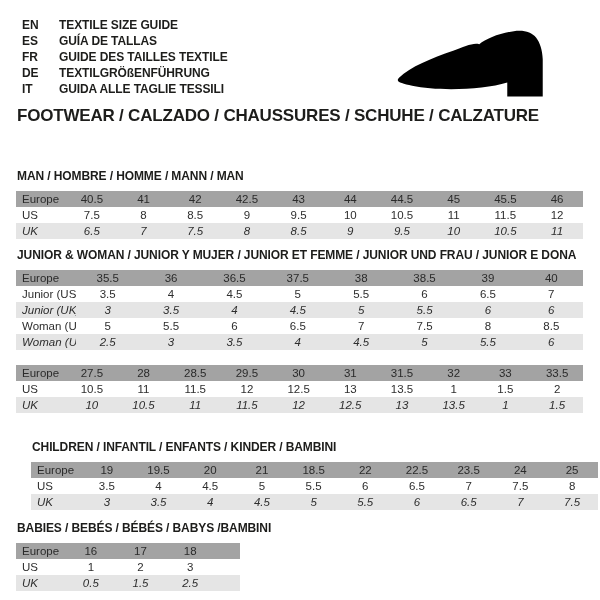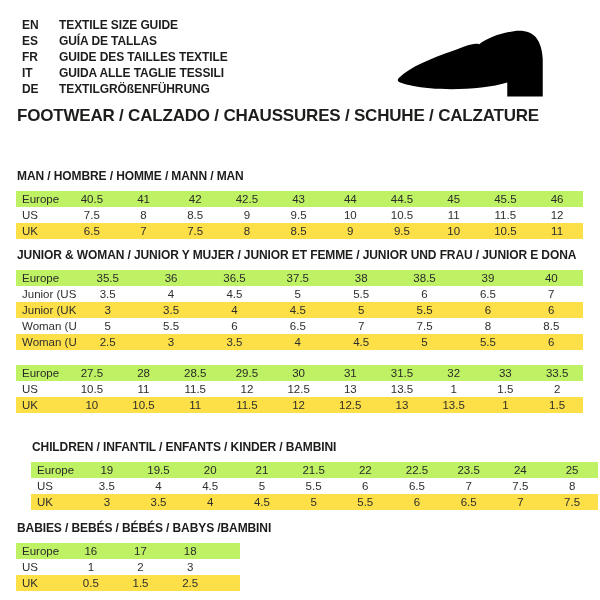--- a/index.html
+++ b/index.html
@@ -24,48 +24,48 @@
   .sec-3{top:441px;margin-left:15px;}
   .sec-4{top:522px;}
   .table-title{font-weight:700;font-size:12px;line-height:13px;margin:0 0 8px 1px;letter-spacing:-0.1px;white-space:nowrap;}
 
   table.size-table{border-collapse:collapse;table-layout:fixed;width:567px;}
   table.size-table.cols-3{width:224px;}
   .size-table td{height:16px;padding:0;text-align:center;font-size:11.5px;line-height:16px;color:#2e2e2e;font-weight:400;overflow:hidden;white-space:nowrap;}
   .size-table td.label{text-align:left;padding-left:6px;width:44px;}
   .size-table.cols-8 td.label{width:54px;}
   .size-table td.spacer{width:25px;}
-  .size-table tr.head td{background:#bef264;color:#2a2a2a;}
-  .size-table tr.stripe td{background:#fde047;}
+  .size-table tr.head td{background:#a3a3a3;color:#2a2a2a;}
+  .size-table tr.stripe td{background:#e5e5e5;font-style:italic;}
 </style>
 </head>
 <body>
 
 <div class="page">
 
   <div class="lang-list">
       <div class="lang-row">
         <span class="lang-code">EN</span>
         <span class="lang-label">TEXTILE SIZE GUIDE</span>
       </div>
       <div class="lang-row">
         <span class="lang-code">ES</span>
         <span class="lang-label">GUÍA DE TALLAS</span>
       </div>
       <div class="lang-row">
         <span class="lang-code">FR</span>
         <span class="lang-label">GUIDE DES TAILLES TEXTILE</span>
       </div>
       <div class="lang-row">
+        <span class="lang-code">DE</span>
+        <span class="lang-label">TEXTILGRÖßENFÜHRUNG</span>
+      </div>
+      <div class="lang-row">
         <span class="lang-code">IT</span>
         <span class="lang-label">GUIDA ALLE TAGLIE TESSILI</span>
-      </div>
-      <div class="lang-row">
-        <span class="lang-code">DE</span>
-        <span class="lang-label">TEXTILGRÖßENFÜHRUNG</span>
       </div>
     </div>
 
   <div class="category-line">FOOTWEAR / CALZADO / CHAUSSURES / SCHUHE / CALZATURE</div>
 
   <svg class="shoe" viewBox="0 0 200 90" xmlns="http://www.w3.org/2000/svg" aria-hidden="true">
     <path fill="#000000" d="M 10 62
       C 22 50 45 41 68 33
       C 80 29 89 24 96 26
       C 103 20 118 14 133 12
@@ -235,21 +235,21 @@
       <section class="size-section sec-3">
         <div class="table-title">CHILDREN / INFANTIL / ENFANTS / KINDER / BAMBINI</div>
         <table class="size-table cols-10">
           <tbody>
             <tr class="head">
               <td class="label">Europe</td>
               <td>19</td>
               <td>19.5</td>
               <td>20</td>
               <td>21</td>
-              <td>21.5</td>
+              <td>18.5</td>
               <td>22</td>
               <td>22.5</td>
               <td>23.5</td>
               <td>24</td>
               <td>25</td>
             </tr>
             <tr>
               <td class="label">US</td>
               <td>3.5</td>
               <td>4</td>

